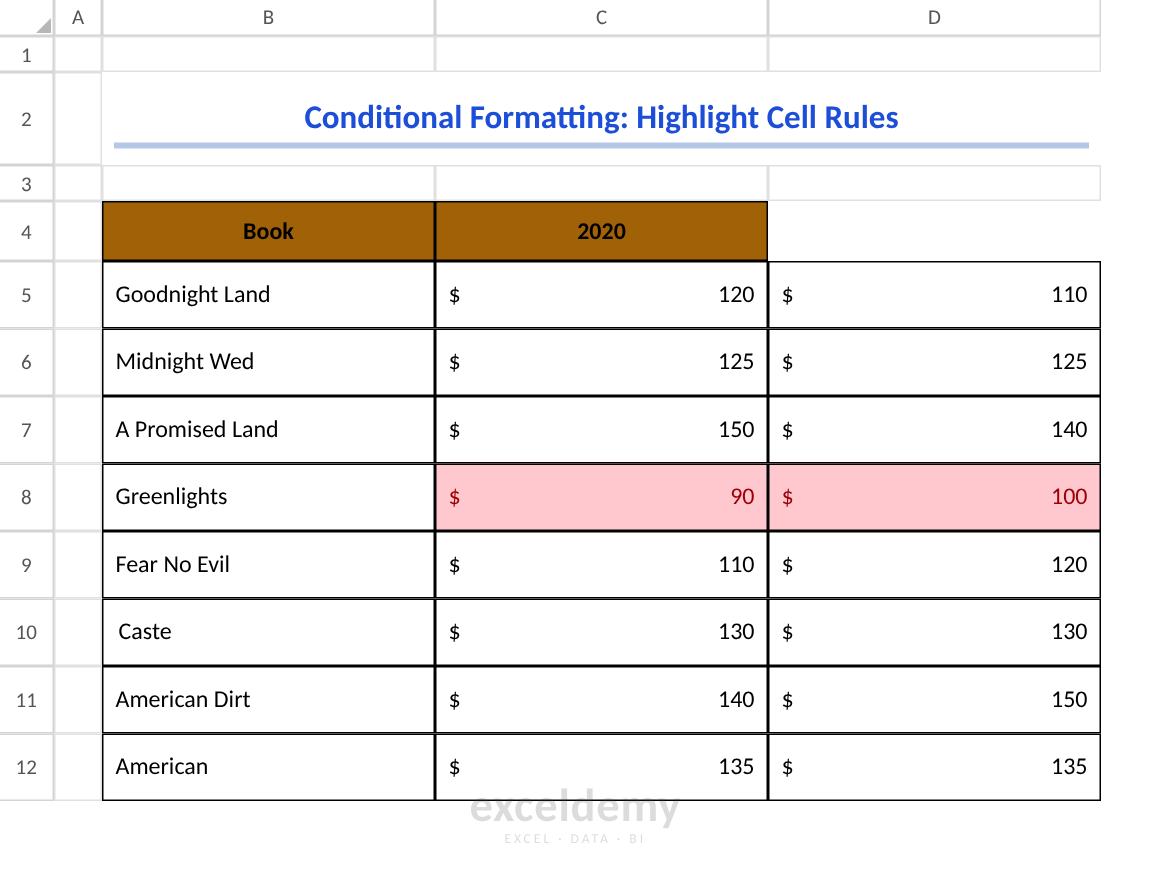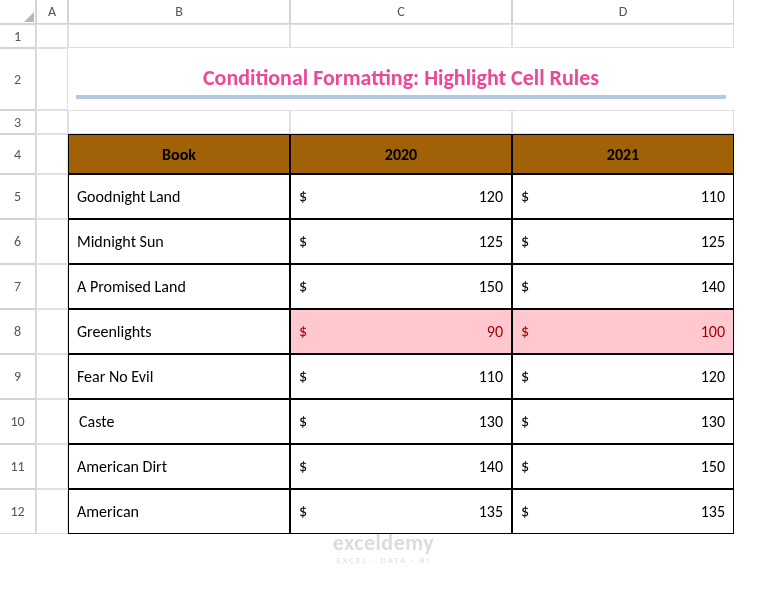--- a/index.html
+++ b/index.html
@@ -3,28 +3,28 @@
 <meta charset="utf-8">
 <style>
 *{box-sizing:border-box;margin:0;padding:0}
 body{font-family:Calibri,Arial,sans-serif;background:#fff;width:767px;height:595px;position:relative;overflow:hidden}
 .grid{display:grid;grid-template-columns:36px 32px 222px 222px 222px;grid-template-rows:24px 24px 62px 24px 40px repeat(8,45px);position:relative}
 .colhead{background:#fff;border:1px solid #d4d4d4;border-top:none;display:flex;align-items:center;justify-content:center;font-size:14px;color:#555}
 .colhead.first{border-left:none}
 .rowhead{background:#fff;border:1px solid #d4d4d4;border-left:none;display:flex;align-items:center;justify-content:center;font-size:14px;color:#555}
 .cell{border:0.5px solid #e0e0e0;background:#fff}
 .title-wrap{grid-column:3/6;grid-row:3;display:flex;align-items:center;justify-content:center;padding:0 8px}
-.title{color:#ec4899;font-size:22px;font-weight:bold;border-bottom:4px solid #b4c7e7;padding:4px 0;width:100%;text-align:center}
+.title{color:#1d4ed8;font-size:22px;font-weight:bold;border-bottom:4px solid #b4c7e7;padding:4px 0;width:100%;text-align:center}
 .th{background:#a16207;border:1px solid #000;display:flex;align-items:center;justify-content:center;font-weight:bold;font-size:16px;color:#000}
 .td{border:1px solid #000;display:flex;align-items:center;padding:0 8px;font-size:16px;color:#000;background:#fff}
 .td.book{justify-content:flex-start}
 .td.money{justify-content:space-between}
 .td.hl{background:#ffc7ce;color:#9c0006}
 .watermark{position:absolute;bottom:30px;left:50%;transform:translateX(-50%);opacity:.18;text-align:center;pointer-events:none}
-.watermark .w1{font-size:22px;font-weight:bold;color:#444;letter-spacing:.5px}
+.watermark .w1{font-size:31px;font-weight:bold;color:#444;letter-spacing:.5px}
 .watermark .w2{font-size:9px;color:#444;letter-spacing:2px;margin-top:-2px}
 .tri{position:absolute;top:0;left:0;width:36px;height:24px}
 .tri:after{content:"";position:absolute;right:2px;bottom:2px;width:0;height:0;border-style:solid;border-width:0 0 10px 10px;border-color:transparent transparent #b7b7b7 transparent}
 </style>
 </head>
 <body>
 
 <div class="grid" id="grid">
     <div class="colhead first" style="grid-area: 1 / 1;">
       <div class="tri"></div>
@@ -61,31 +61,30 @@
     <div class="cell" style="grid-area: 4 / 3;"></div>
     <div class="cell" style="grid-area: 2 / 4;"></div>
     <div class="cell" style="grid-area: 4 / 4;"></div>
     <div class="cell" style="grid-area: 2 / 5;"></div>
     <div class="cell" style="grid-area: 4 / 5;"></div>
     <div class="title-wrap">
       <div class="title">Conditional Formatting: Highlight Cell Rules</div>
     </div>
     <div class="th" style="grid-area: 5 / 3;">Book</div>
     <div class="th" style="grid-area: 5 / 4;">2020</div>
-    <div class="th" style="grid-area: 5 / 5;">2021</div>
     <div class="td book" style="grid-area: 6 / 3;">Goodnight Land</div>
     <div class="td money" style="grid-area: 6 / 4;">
       <span>$</span>
       <span>120</span>
     </div>
     <div class="td money" style="grid-area: 6 / 5;">
       <span>$</span>
       <span>110</span>
     </div>
-    <div class="td book" style="grid-area: 7 / 3;">Midnight Sun</div>
+    <div class="td book" style="grid-area: 7 / 3;">Midnight Wed</div>
     <div class="td money" style="grid-area: 7 / 4;">
       <span>$</span>
       <span>125</span>
     </div>
     <div class="td money" style="grid-area: 7 / 5;">
       <span>$</span>
       <span>125</span>
     </div>
     <div class="td book" style="grid-area: 8 / 3;">A Promised Land</div>
     <div class="td money" style="grid-area: 8 / 4;">

